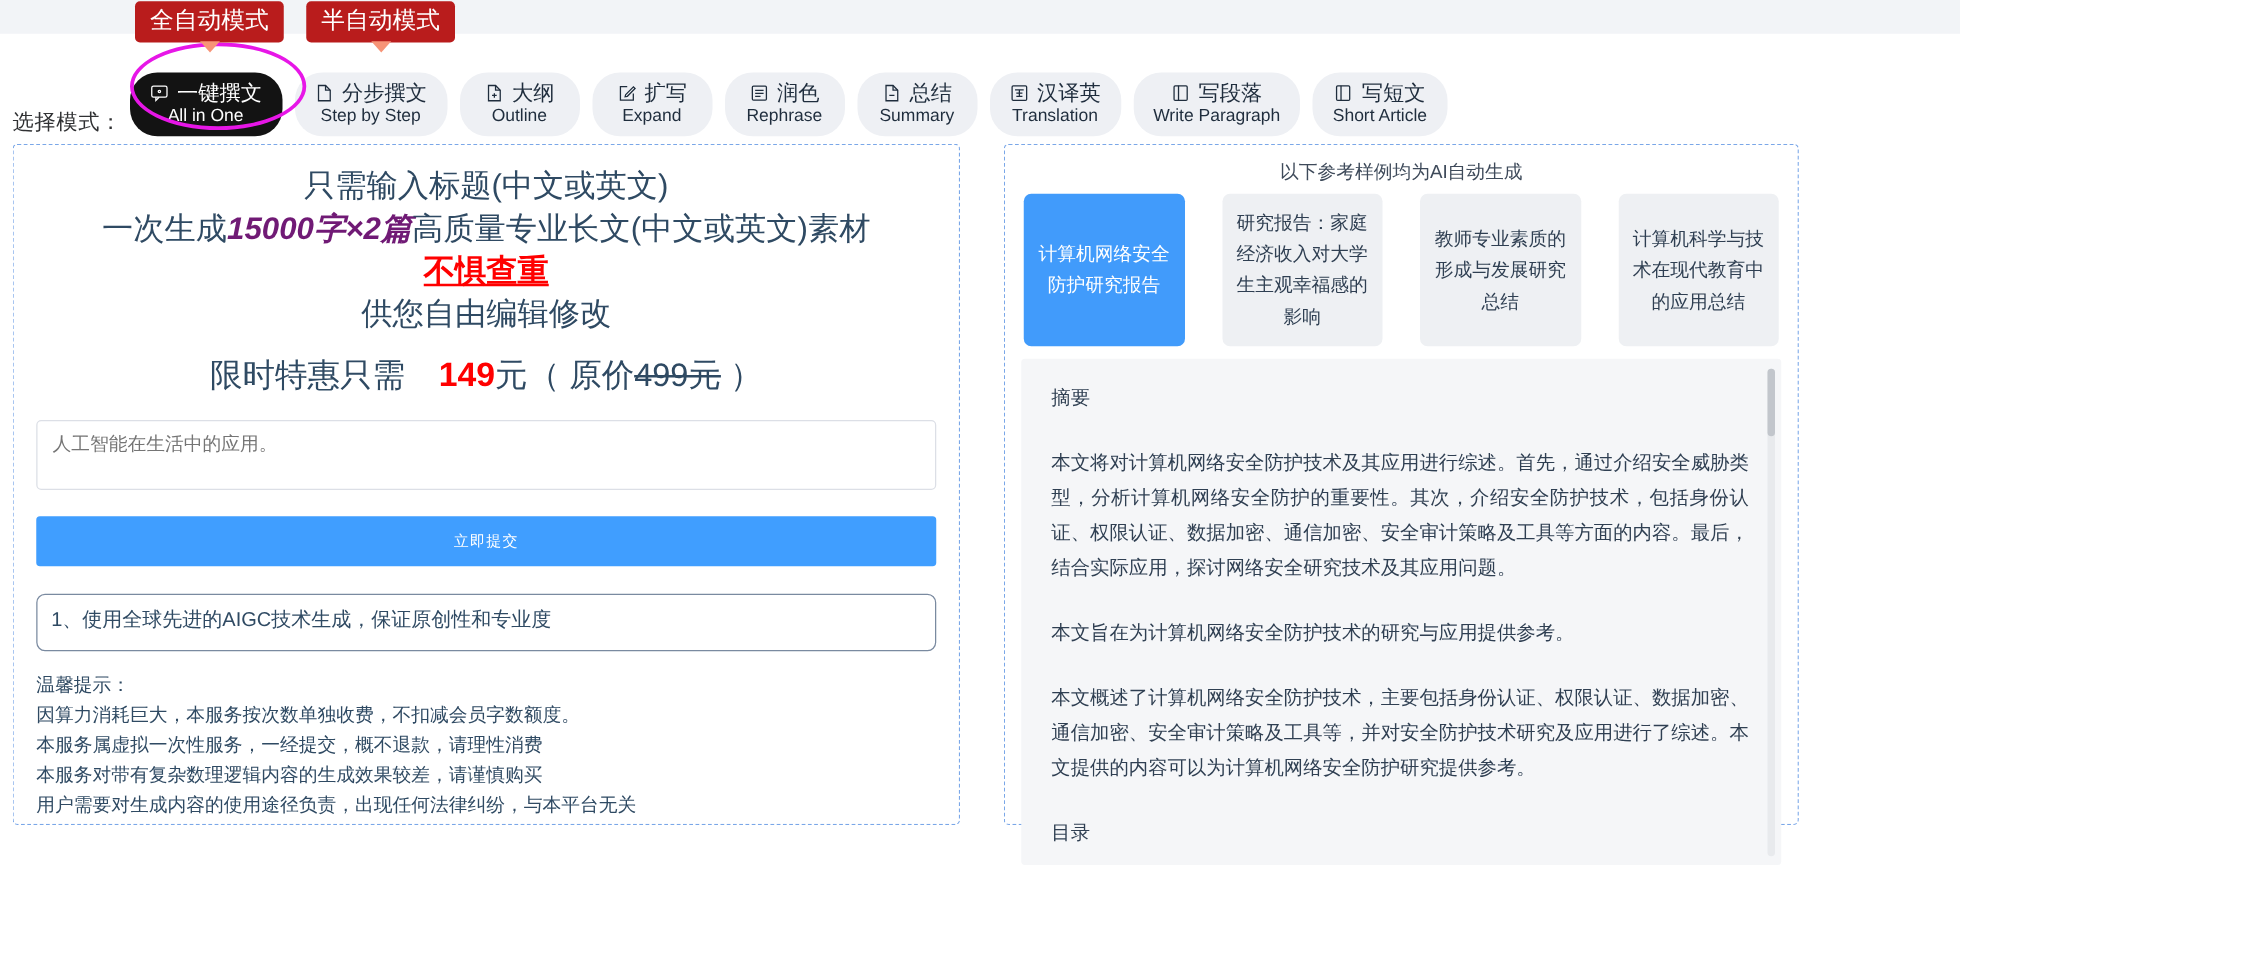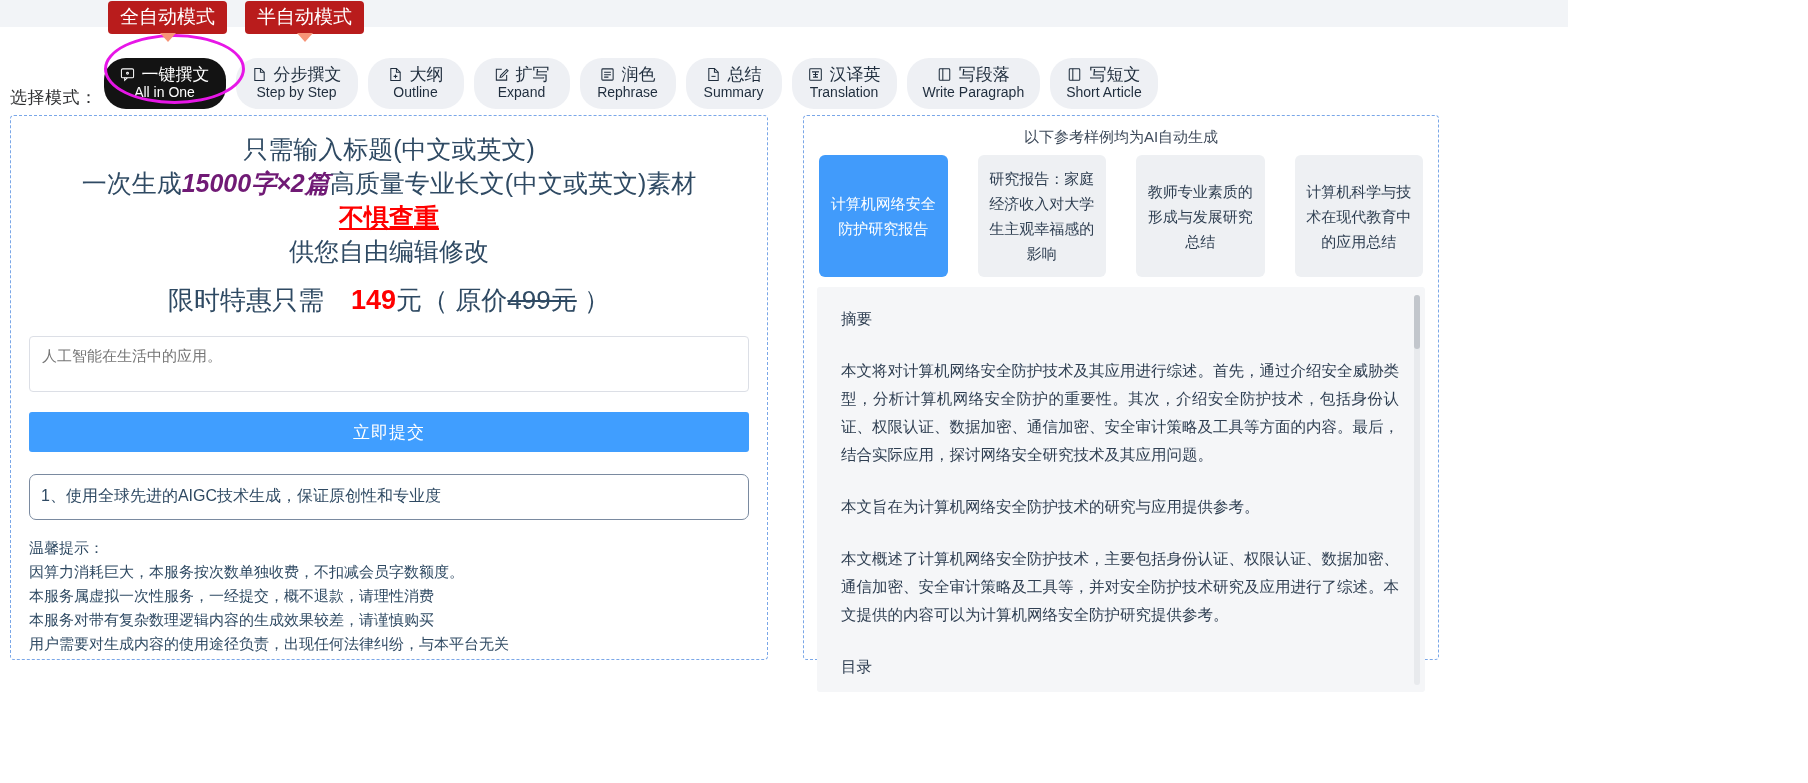--- a/index.html
+++ b/index.html
@@ -109,21 +109,21 @@
     font-size: 15px; color: #606266;
     font-family: "Liberation Sans", sans-serif;
     padding: 8px 12px;
     resize: none; outline: none;
     line-height: 1.5;
   }
   .submit-btn {
     margin-top: 16px;
     width: 100%; height: 40px;
     background: #409eff; border: none; border-radius: 3px;
-    color: #ffffff; font-size: 17px; cursor: pointer;
+    color: #ffffff; font-size: 12px; cursor: pointer;
     font-family: "Liberation Sans", sans-serif;
     letter-spacing: 1px;
   }
   .notice-box {
     margin-top: 22px;
     border: 1px solid #7a8aa0; border-radius: 7px;
     padding: 8px 11px 10px 11px;
     color: #2f4a63;
   }
   .notice-box div { font-size: 16px; line-height: 26px; white-space: nowrap;}

